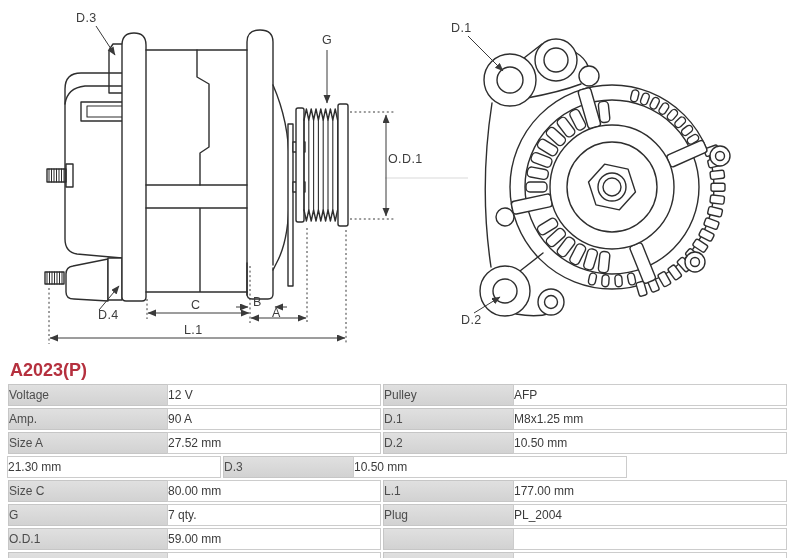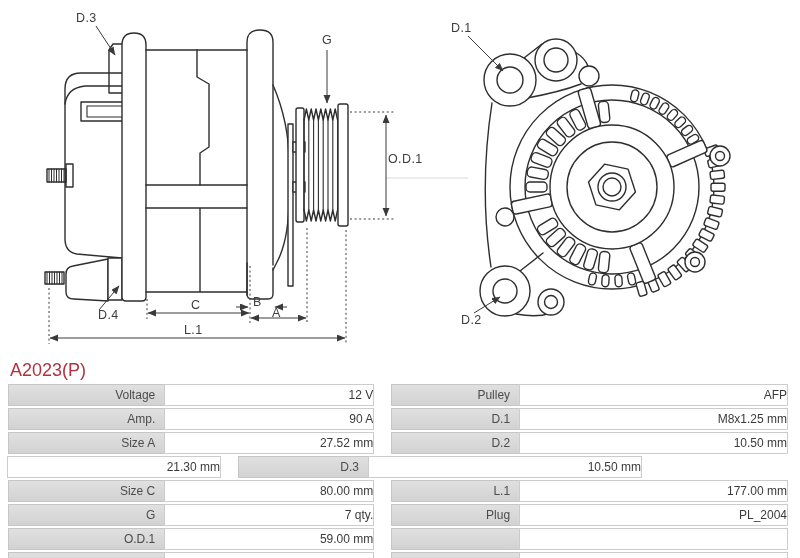--- a/index.html
+++ b/index.html
@@ -1,27 +1,27 @@
 <!DOCTYPE html>
 <html style="--red: #b5303e; --line: #2e2e2e; --border: #c6c6c6;"><head>
 <meta charset="utf-8">
 <style>
   :root{ --red:#b5303e; --line:#2e2e2e; --dim:#3a3a3a; --border:#c6c6c6; }
   html,body{margin:0;padding:0}
   body{width:800px;height:558px;overflow:hidden;background:#fff;font-family:"Liberation Sans",sans-serif}
   .diagram{position:relative;width:800px;height:357px}
   .diagram svg{position:absolute;left:0;top:0}
   .dlabel{position:absolute;font-size:12.5px;color:#3d3d3d;letter-spacing:.4px;white-space:nowrap}
-  .title{color:var(--red);font-size:18px;font-weight:normal;line-height:20px;margin:3px 0 4px 10px}
+  .title{color:var(--red);font-size:18px;font-weight:bold;line-height:20px;margin:3px 0 4px 10px}
   .spec{margin-left:8px;width:780px}
   .srow{display:flex;margin-bottom:2px}
-  .cell{box-sizing:border-box;height:22px;line-height:20px;font-size:12px;border:1px solid var(--border);text-align:right;overflow:hidden}
+  .cell{box-sizing:border-box;height:22px;line-height:20px;font-size:12px;border:1px solid var(--border);text-align:left;overflow:hidden}
   .lab{background:linear-gradient(#e0e0e0,#d2d2d2);color:#4c4c4c;padding-right:9px}
   .val{background:#fff;color:#3b3b3b;padding-right:0;margin-left:-1px;border-color:#cccccc}
-  .w1{width:160px}.w2{width:214px}.w3{width:131px;margin-left:17px}.w4{width:274px}
+  .w1{width:160px}.w2{width:214px}.w3{width:131px;margin-left:2px}.w4{width:274px}
 </style>
 </head>
 <body>
 
 <div class="diagram">
   <svg width="800" height="357" viewBox="0 0 800 357">
     <defs>
       <marker id="ah" orient="auto-start-reverse" markerUnits="userSpaceOnUse" markerWidth="10" markerHeight="9" refX="8" refY="3.5">
         <path d="M0 0 L8.5 3.5 L0 7 Z" fill="#3a3a3a"></path>
       </marker>

